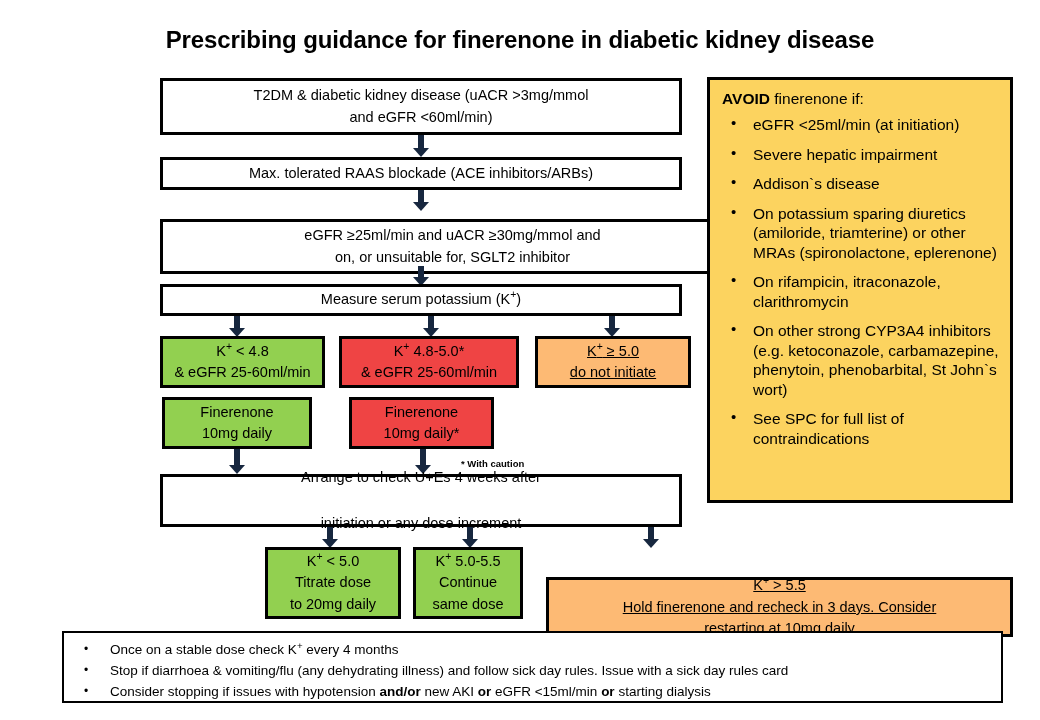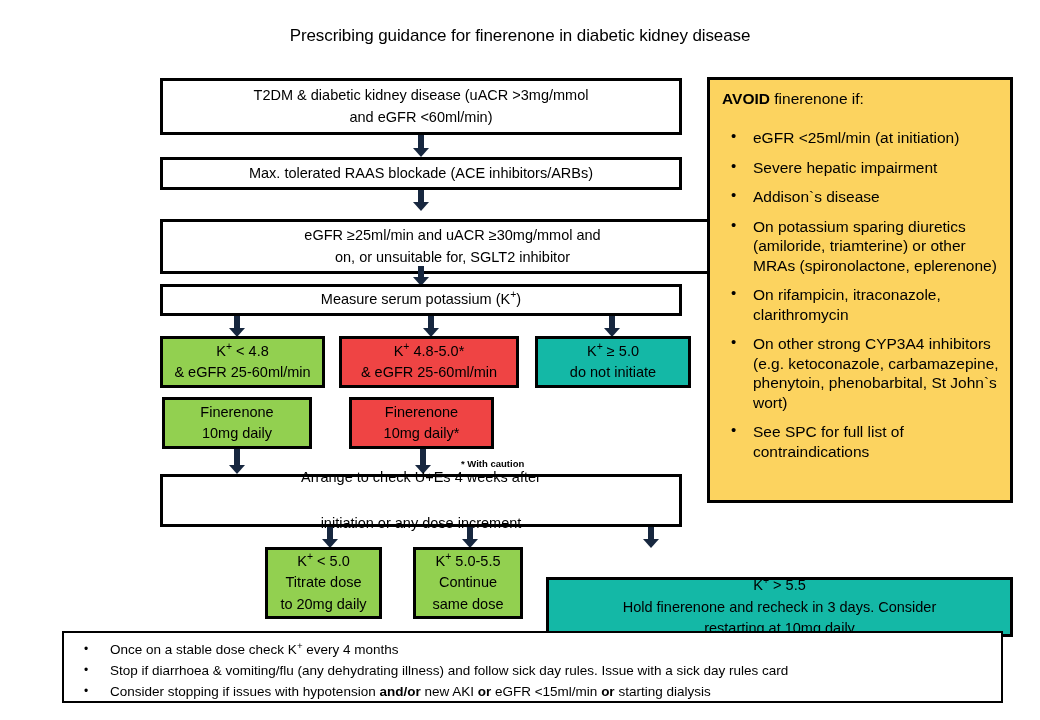--- a/index.html
+++ b/index.html
@@ -22,22 +22,22 @@
     width: 1040px;
     height: 720px;
   }
 
   .title {
     position: absolute;
     left: 0;
     top: 26px;
     width: 1040px;
     text-align: center;
-    font-size: 17px;
-    font-weight: normal;
+    font-size: 24px;
+    font-weight: bold;
     letter-spacing: -0.1px;
   }
 
   
   .box {
     position: absolute;
     box-sizing: border-box;
     border: 3px solid #000000;
     background: #ffffff;
     display: flex;
@@ -46,21 +46,21 @@
     justify-content: center;
     text-align: center;
     font-size: 14.5px;
     line-height: 1.45;
     padding: 0 4px;
   }
   .box .ln { display: block; white-space: nowrap; }
 
   .green { background: #92D050; }
   .amber { background: #ef4444; }
-  .red   { background: #14b8a6; }
+  .red   { background: #fdba74; text-decoration: underline; }
 
   
   .arrow {
     position: absolute;
     width: 16px;
     display: flex;
     flex-direction: column;
     align-items: center;
   }
   .arrow .shaft {
@@ -82,21 +82,21 @@
     top: 77px;
     width: 306px;
     height: 426px;
     box-sizing: border-box;
     border: 3px solid #000000;
     background: #FCD35F;
     padding: 10px 10px 6px 12px;
   }
   .avoid-head {
     font-size: 15.5px;
-    margin-bottom: 20px;
+    margin-bottom: 7px;
   }
   .avoid-head b { font-weight: bold; }
   .avoid-list {
     list-style: none;
     margin: 0;
     padding: 0;
   }
   .avoid-list li {
     position: relative;
     padding-left: 31px;
@@ -252,21 +252,21 @@
   </div>
   <div class="arrow" style="left:462px; top:527px; height:21px;">
     <div class="shaft"></div>
     <div class="head"></div>
   </div>
   <div class="arrow" style="left:643px; top:527px; height:21px;">
     <div class="shaft"></div>
     <div class="head"></div>
   </div>
 
-  <div class="box green" style="left:265px; top:547px; width:117px; height:72px;">
+  <div class="box green" style="left:265px; top:547px; width:136px; height:72px;">
     <span class="ln">K<sup>+</sup> &lt; 5.0</span>
     <span class="ln">Titrate dose</span>
     <span class="ln">to 20mg daily</span>
   </div>
 
   <div class="box green" style="left:413px; top:547px; width:110px; height:72px;">
     <span class="ln">K<sup>+</sup> 5.0-5.5</span>
     <span class="ln">Continue</span>
     <span class="ln">same dose</span>
   </div>

